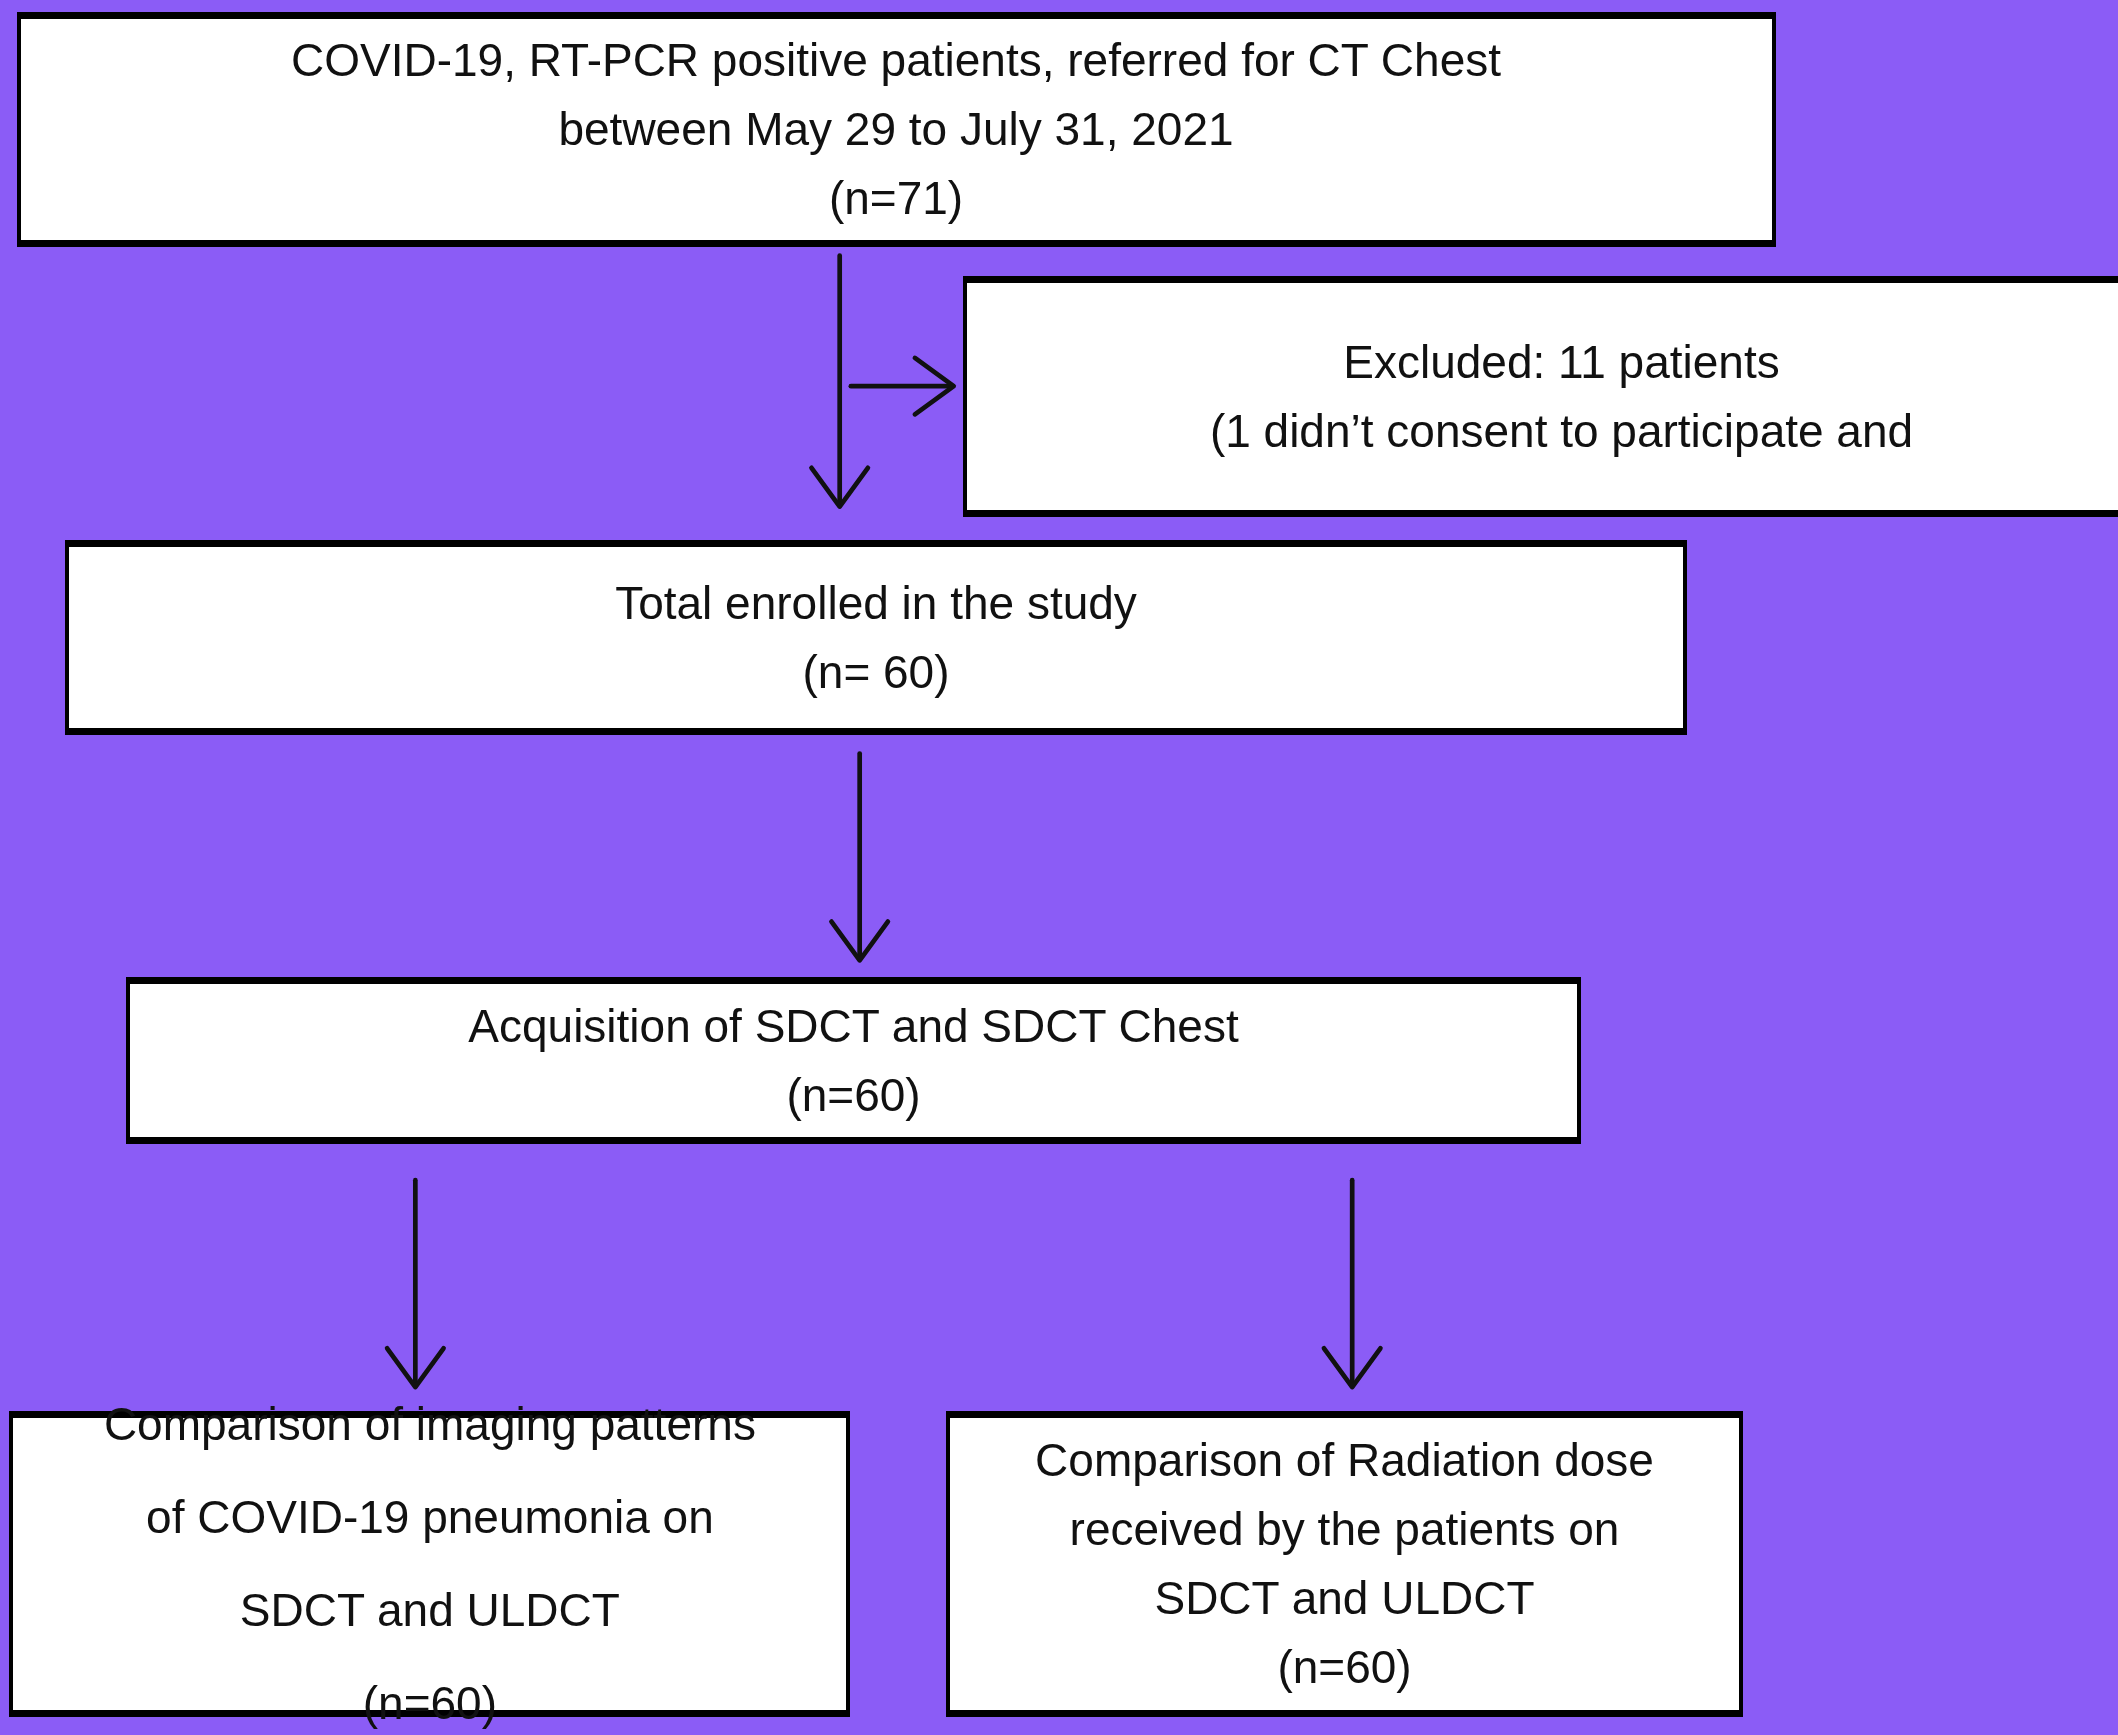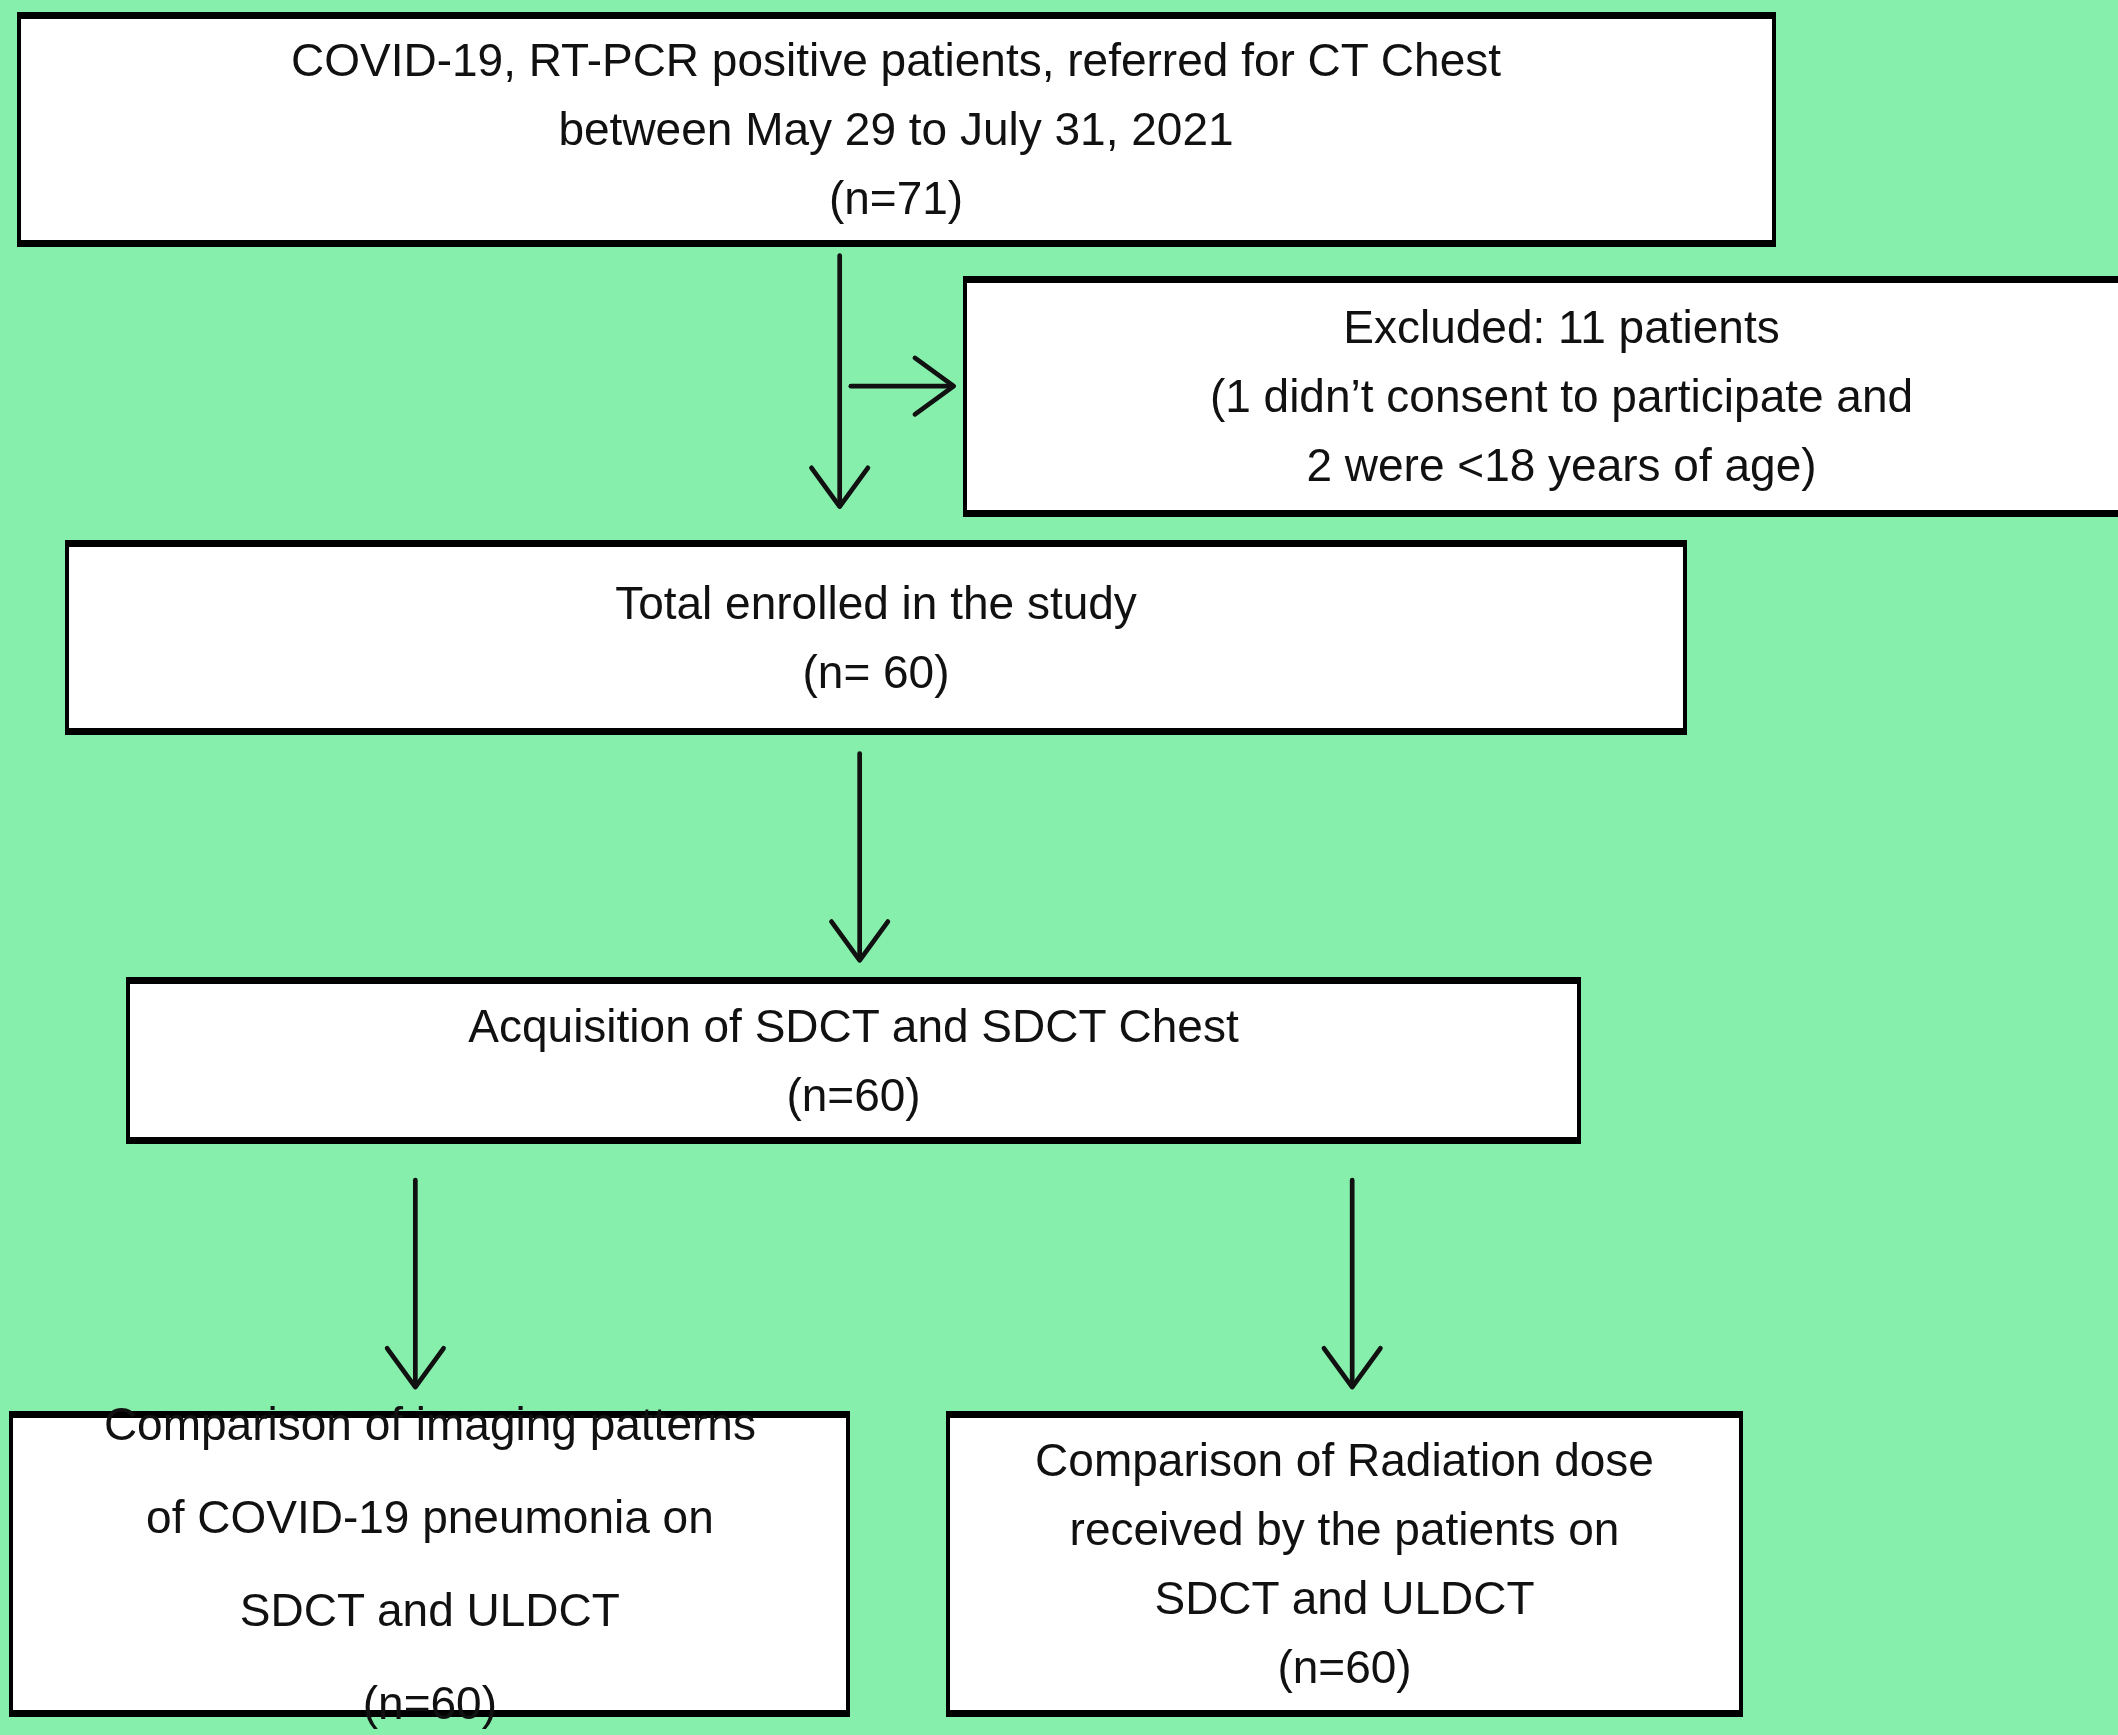--- a/index.html
+++ b/index.html
@@ -4,21 +4,21 @@
 <style>
   html, body {
     margin: 0;
     padding: 0;
     background: #ffffff;
   }
   .canvas {
     position: relative;
     width: 2119px;
     height: 1735px;
-    background: #86efac;
+    background: #8b5cf6;
     font-family: "Liberation Sans", "DejaVu Sans", sans-serif;
     color: #111111;
   }
   .arrows {
     position: absolute;
     left: 0;
     top: 0;
     width: 2119px;
     height: 1735px;
     z-index: 1;
@@ -93,21 +93,20 @@
 
   <div class="box" id="box-referred">
     <span>COVID-19, RT-PCR positive patients, referred for CT Chest</span>
     <span>between May 29 to July 31, 2021</span>
     <span>(n=71)</span>
   </div>
 
   <div class="box" id="box-excluded">
     <span>Excluded: 11 patients</span>
     <span>(1 didn’t consent to participate and</span>
-    <span>2 were &lt;18 years of age)</span>
   </div>
 
   <div class="box" id="box-enrolled">
     <span>Total enrolled in the study</span>
     <span>(n= 60)</span>
   </div>
 
   <div class="box" id="box-acquisition">
     <span>Acquisition of SDCT and SDCT Chest</span>
     <span>(n=60)</span>

